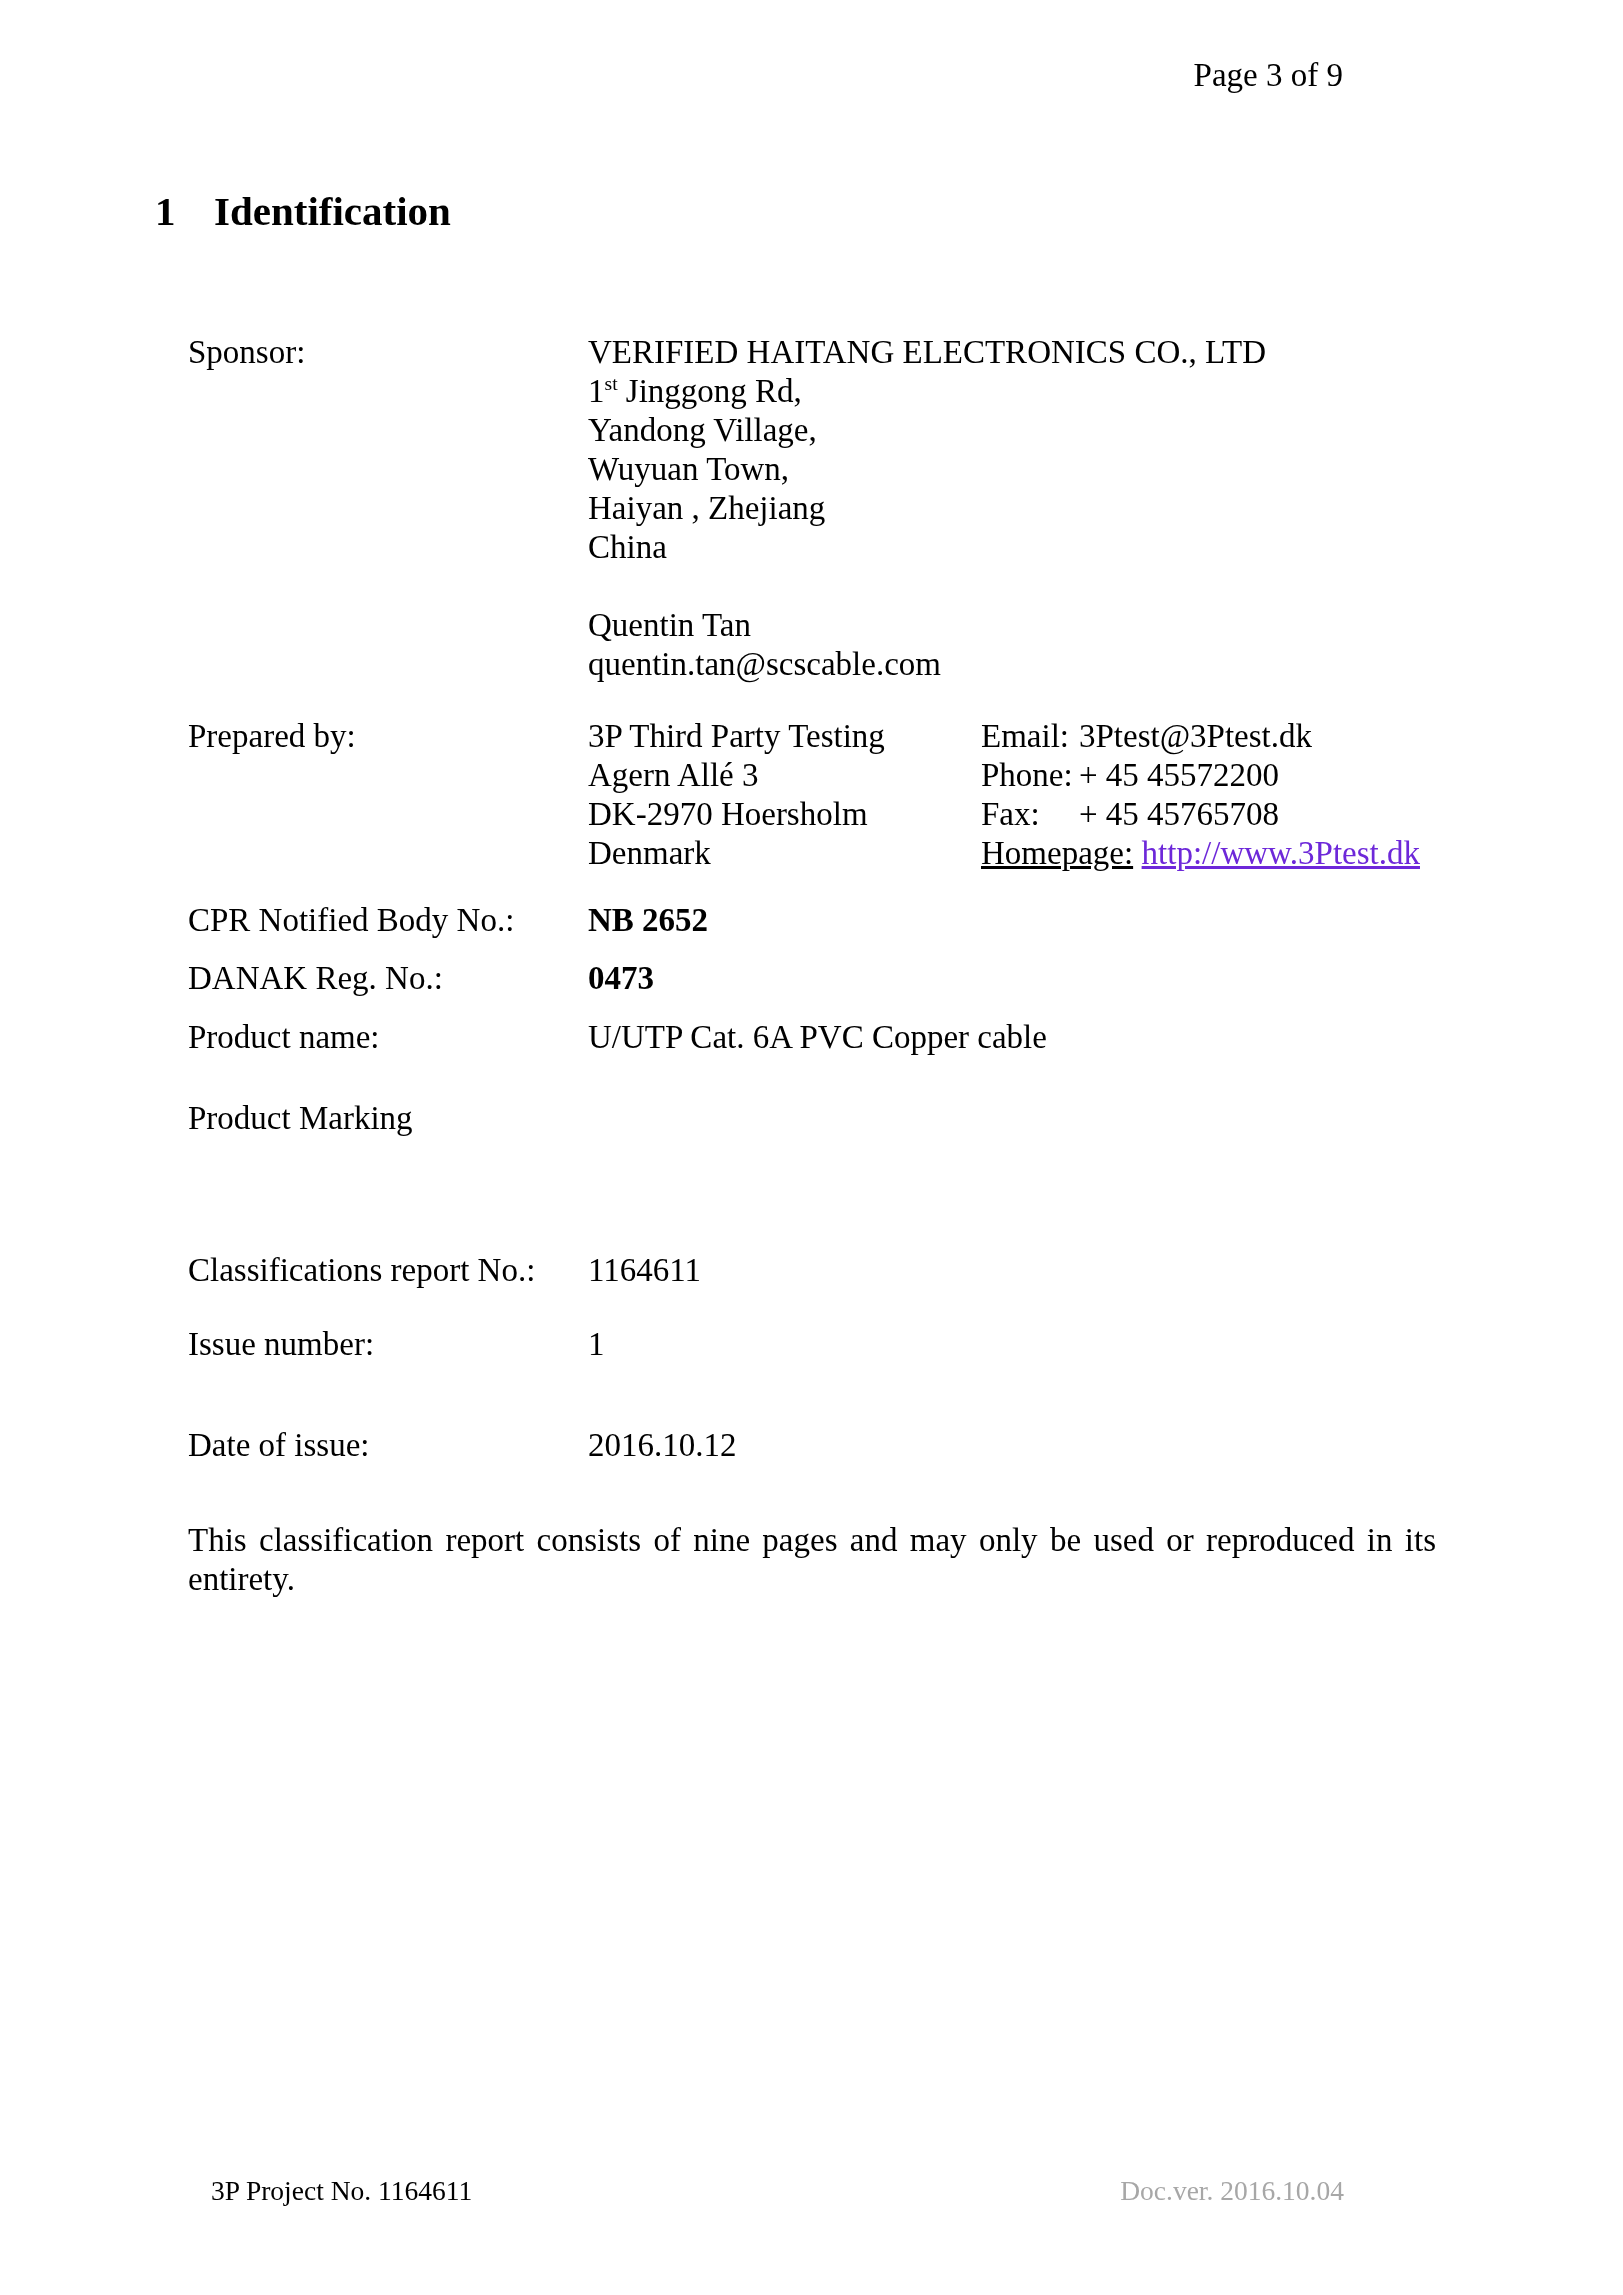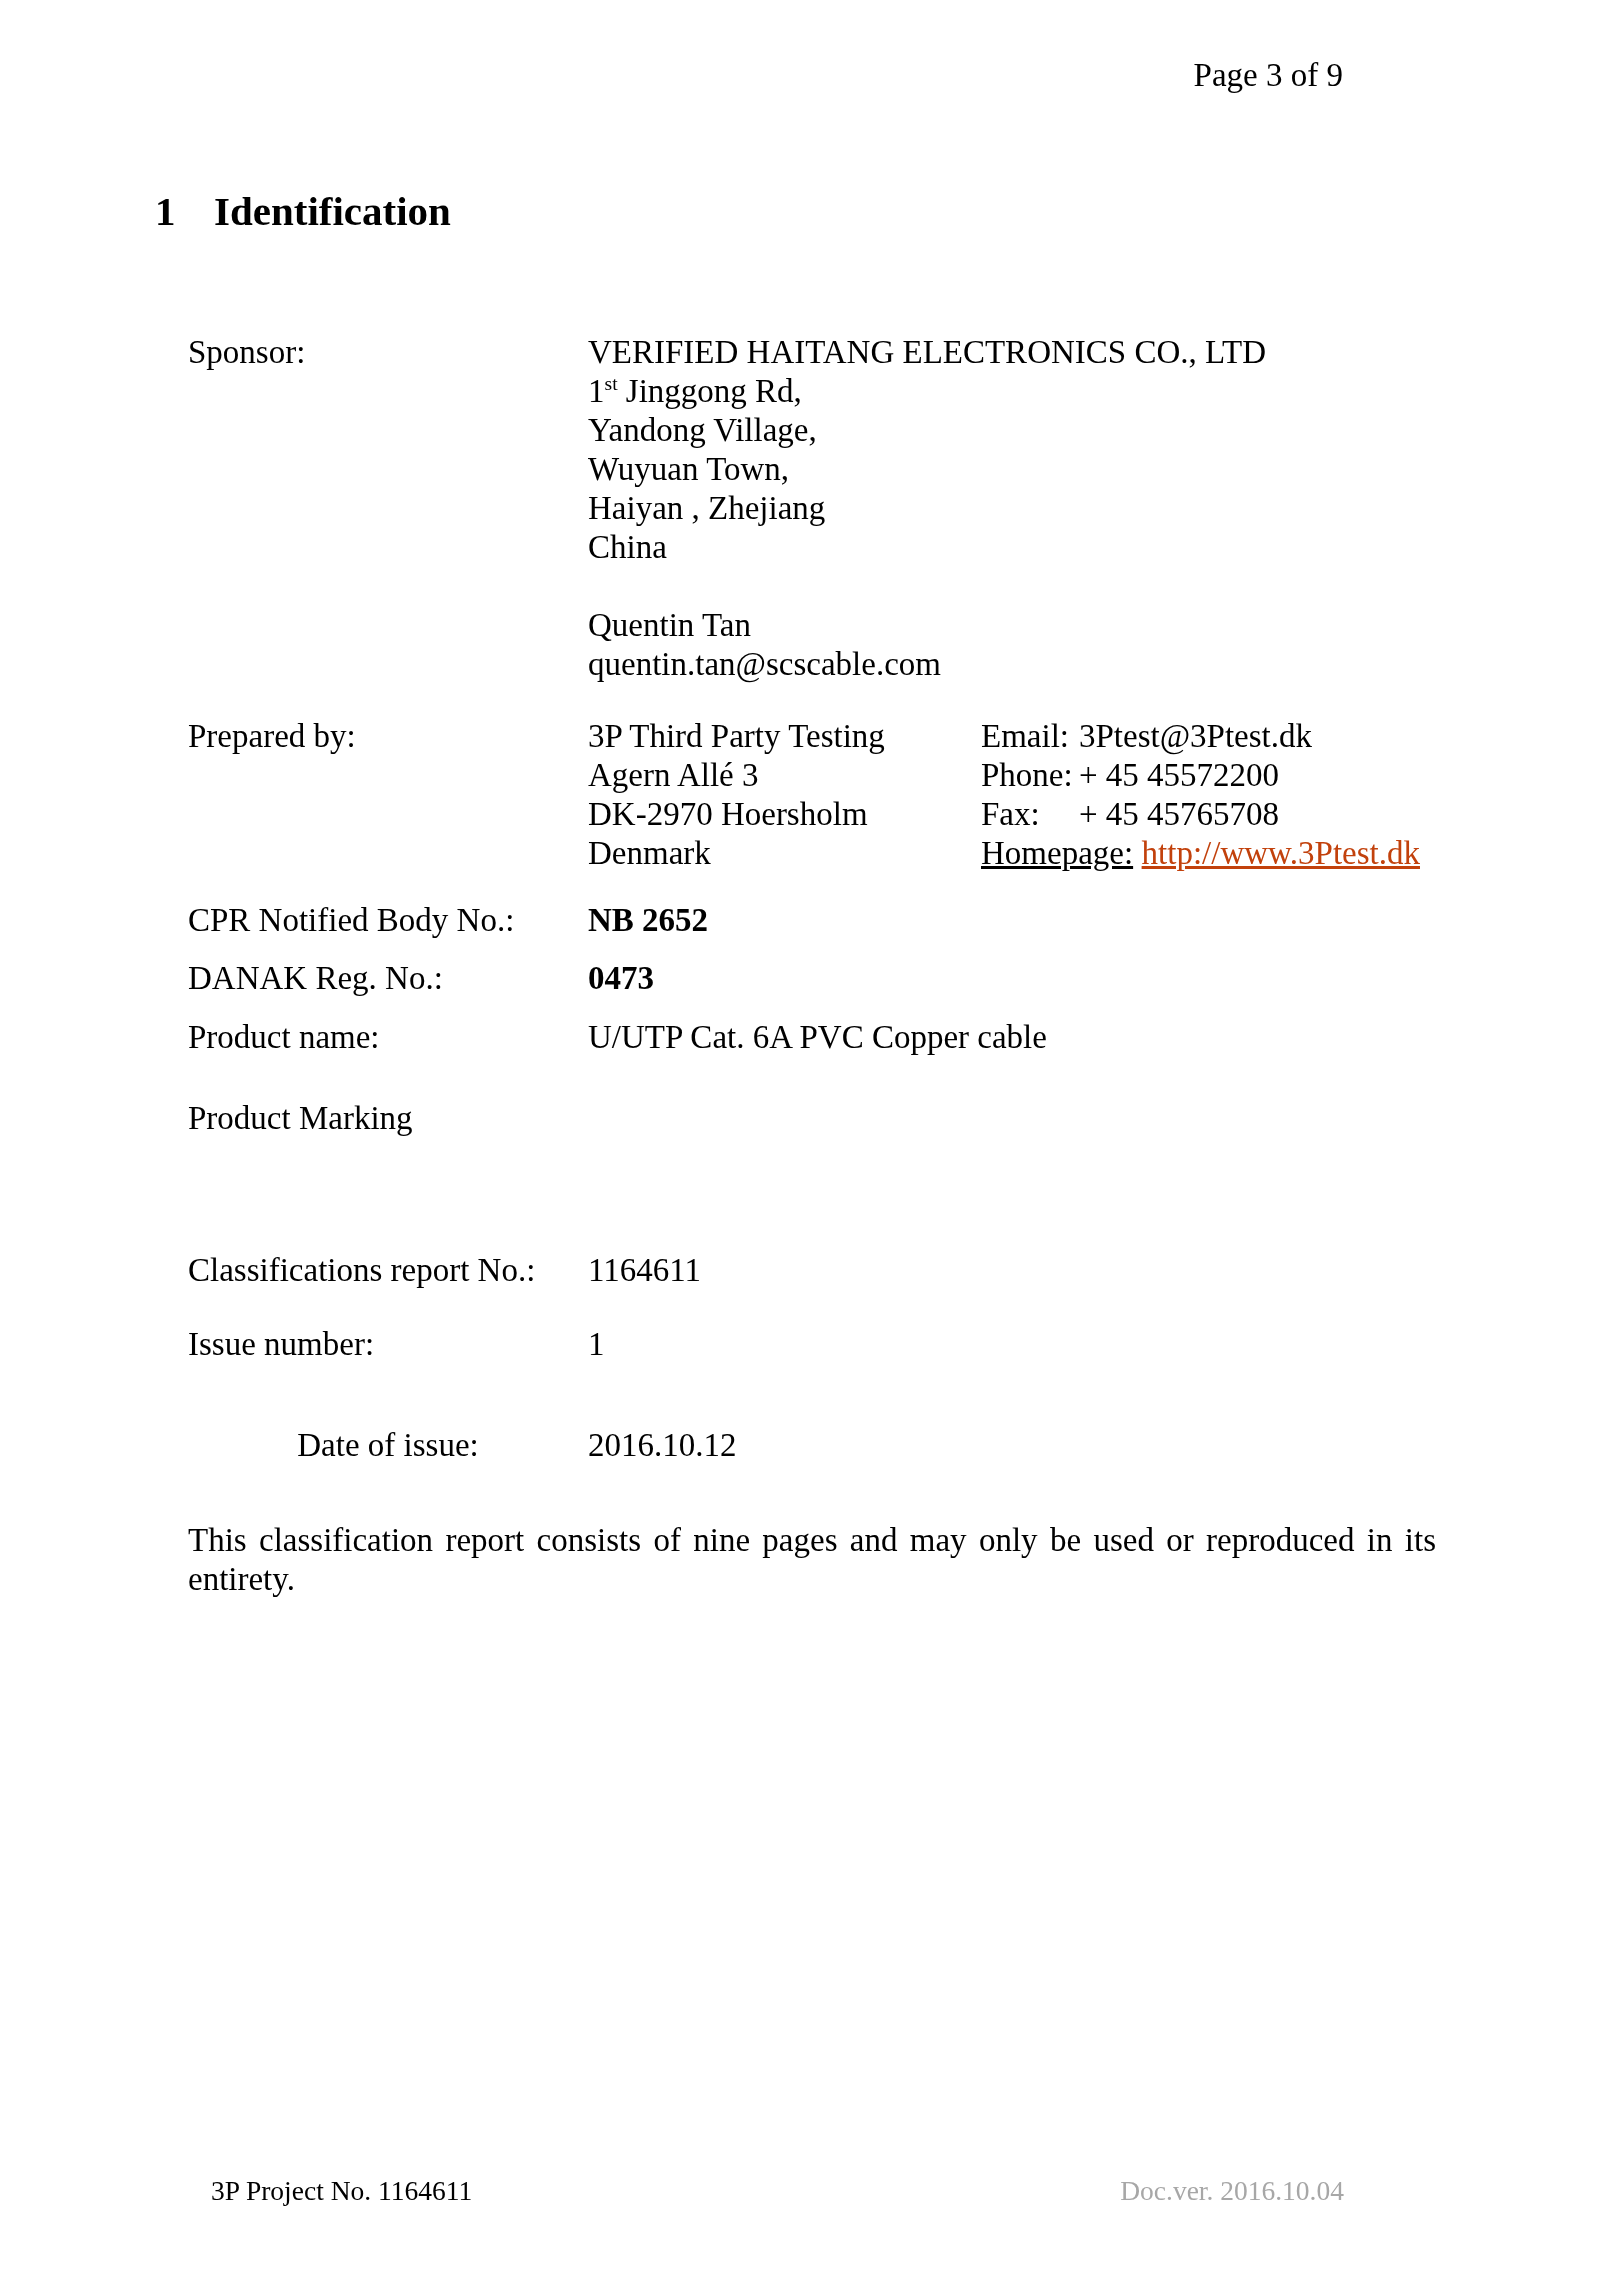--- a/index.html
+++ b/index.html
@@ -38,29 +38,29 @@
   .addr-col { width: 393px; flex: none; }
 
   .row-sponsor { top: 333px; }
   .row-prepared { top: 717px; }
   .row-cpr { top: 901px; }
   .row-danak { top: 959px; }
   .row-pname { top: 1018px; }
   .row-marking { top: 1099px; }
   .row-report { top: 1251px; }
   .row-issue { top: 1325px; }
-  .row-date { top: 1426px; text-align: center; }
+  .row-date { top: 1426px; }
 
   .spacer { height: 39px; }
 
   sup.ord { font-size: 19.6px; line-height: 0; vertical-align: super; }
 
   .clabel { display: inline-block; min-width: 98px; }
   .clabel-auto { margin-right: 8.5px; text-decoration: underline; }
-  .link { color: #c2410c; text-decoration: underline; cursor: pointer; font-family: Liberation Serif, serif; }
+  .link { color: #6d28d9; text-decoration: underline; cursor: pointer; font-family: Liberation Serif, serif; }
 
   .note {
     position: absolute; top: 1521px; left: 188px; width: 1248px;
     font-size: 33px; line-height: 39px; text-align: justify;
   }
 
   .footer-left {
     position: absolute; top: 2174px; left: 211px;
     font-size: 27.5px; line-height: 33px;
   }

